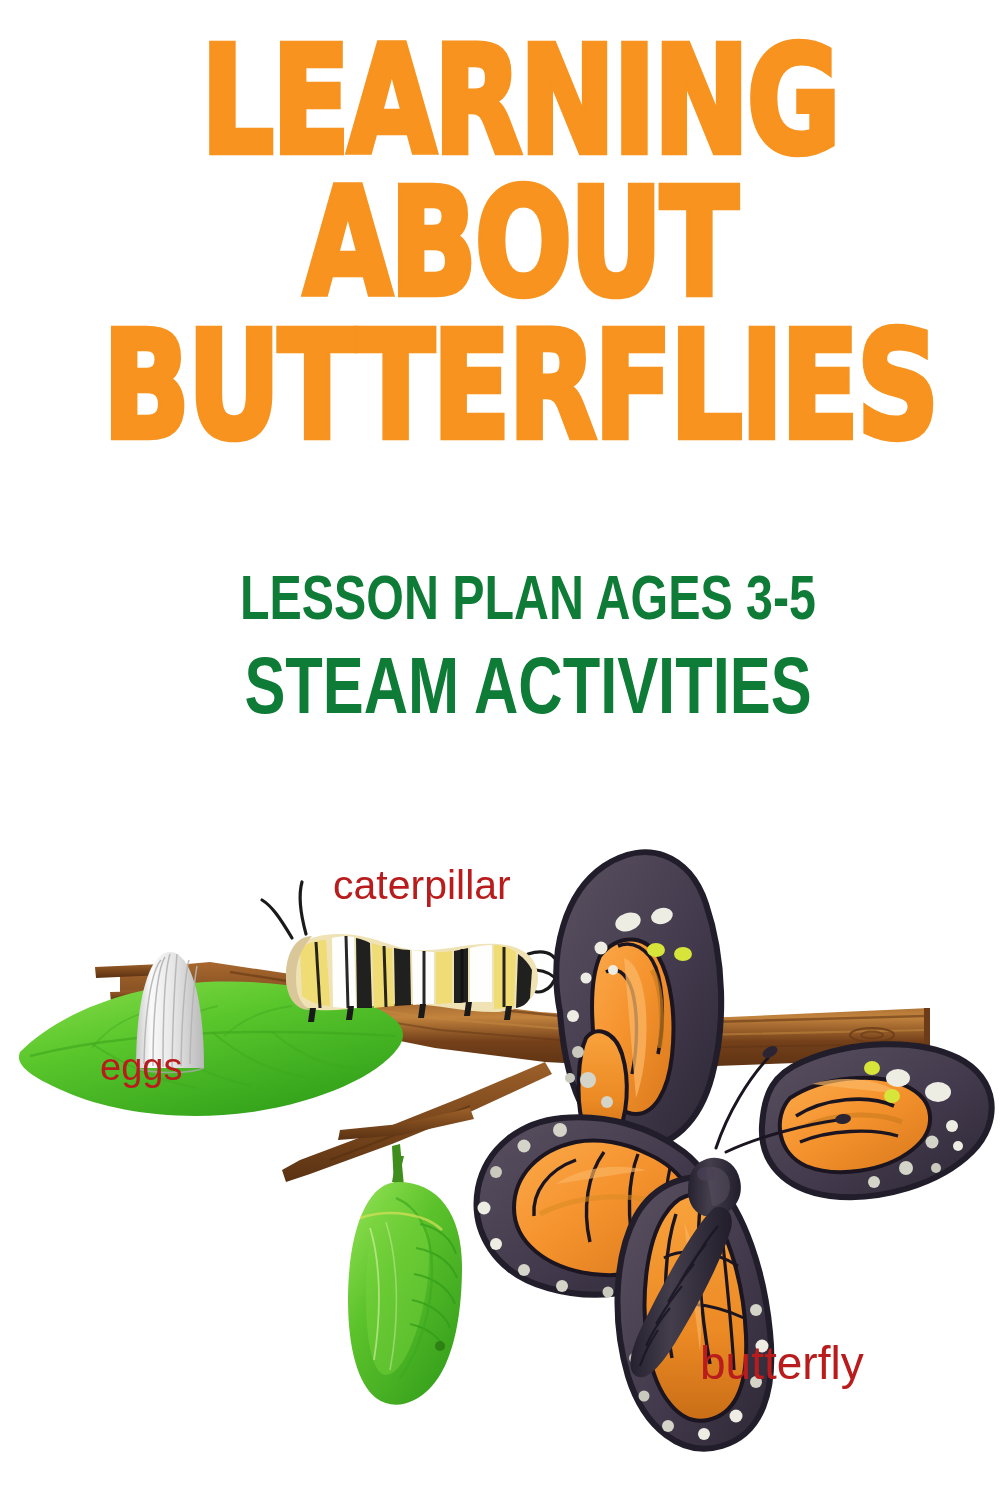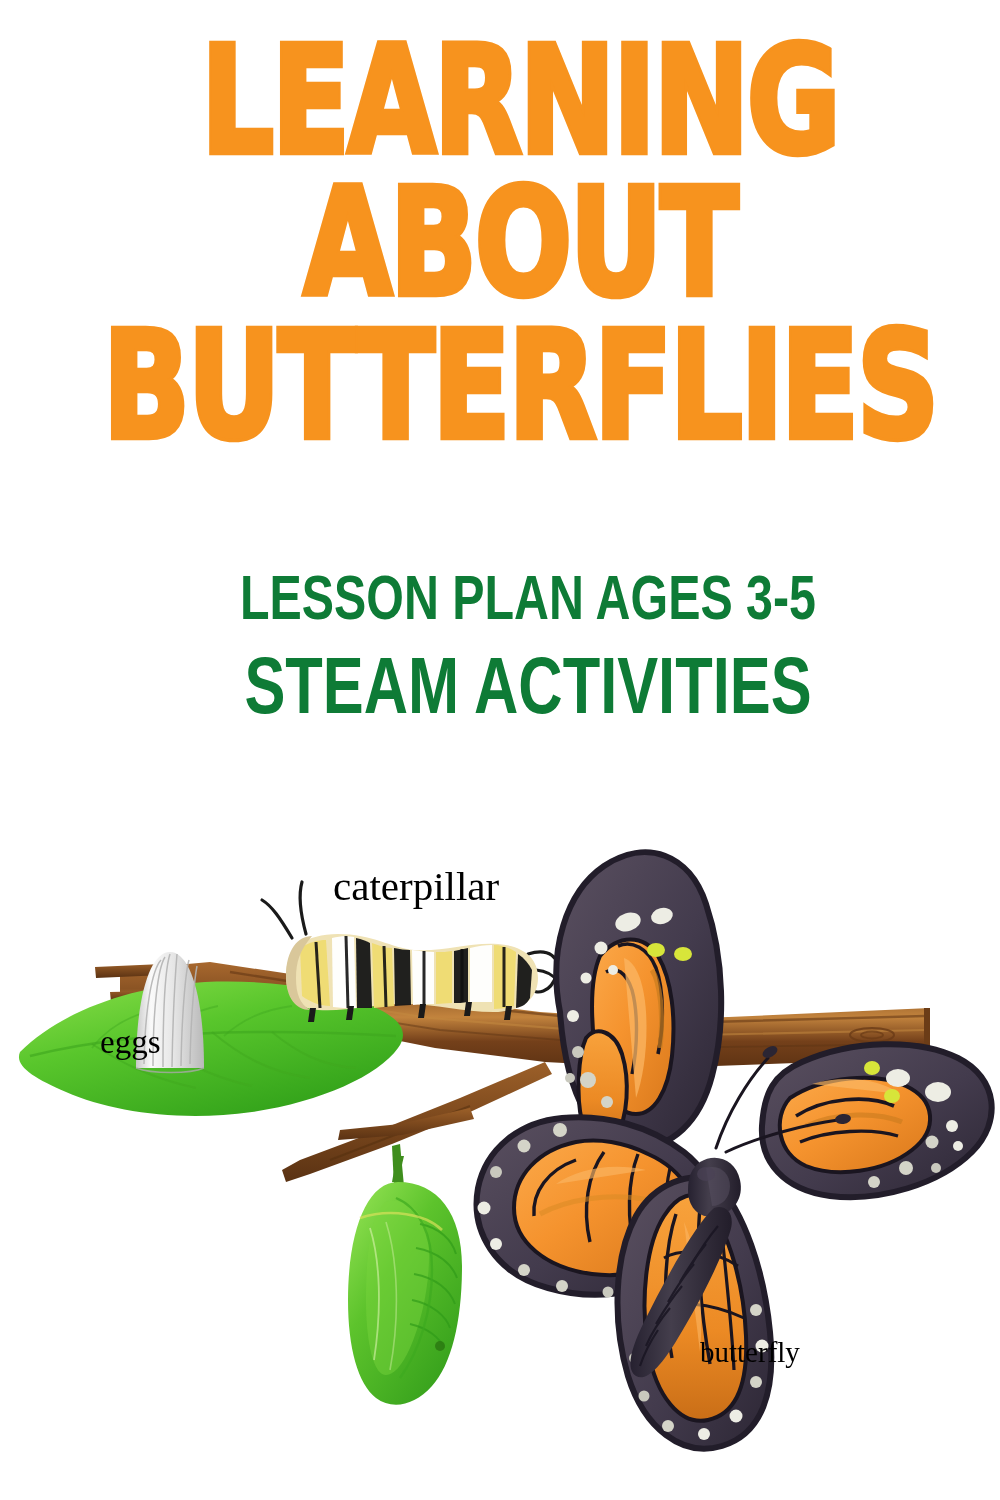--- a/index.html
+++ b/index.html
@@ -76,31 +76,31 @@
     position: absolute;
     top: 830px;
     left: 0;
     width: 1000px;
     height: 640px;
   }
   .illustration svg { display: block; width: 1000px; height: 640px; }
 
   .stage-label {
     position: absolute;
-    color: #000000;
-    font-family: Liberation Serif, serif;
+    color: #b91c1c;
+    font-family: Liberation Sans, sans-serif;
     font-weight: 400;
     font-size: 40px;
     white-space: nowrap;
     letter-spacing: 0px;
   }
-  .label-eggs       { left: 100px; top: 1024px; font-size: 33px; }
+  .label-eggs       { left: 100px; top: 1046px; font-size: 38px; }
   .label-caterpillar{ left: 333px; top: 862px;  font-size: 41px; }
   .label-chrysalis  { left: 271px; top: 1310px; font-size: 41px; }
-  .label-butterfly  { left: 700px; top: 1336px; font-size: 29px; }
+  .label-butterfly  { left: 700px; top: 1336px; font-size: 46px; }
 </style>
 </head>
 <body>
 
 <div id="poster">
 
   <div class="title-block">
     <span class="title-line l1">LEARNING</span>
     <span class="title-line l2">ABOUT</span>
     <span class="title-line l3">BUTTERFLIES</span>

